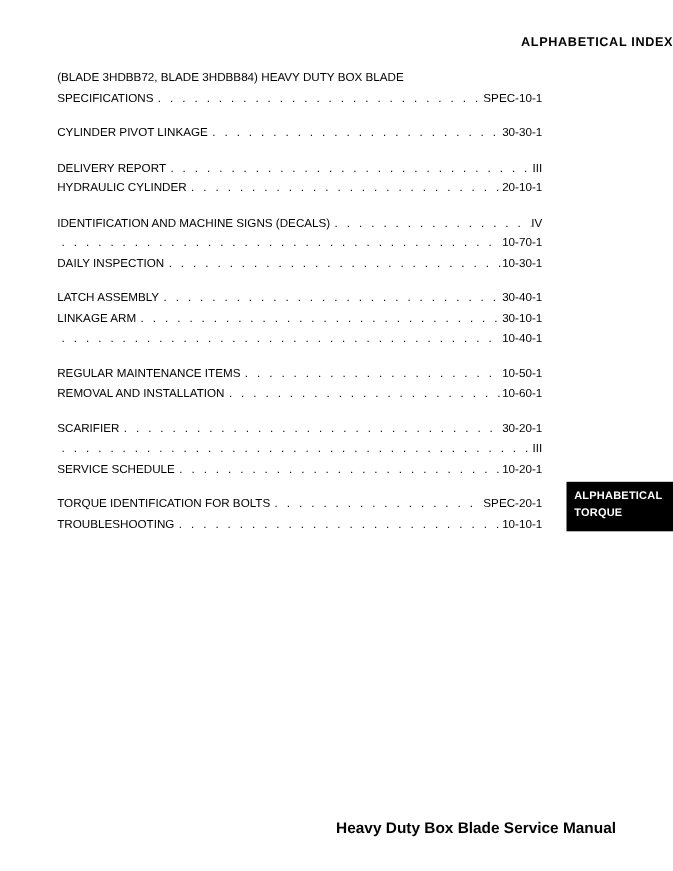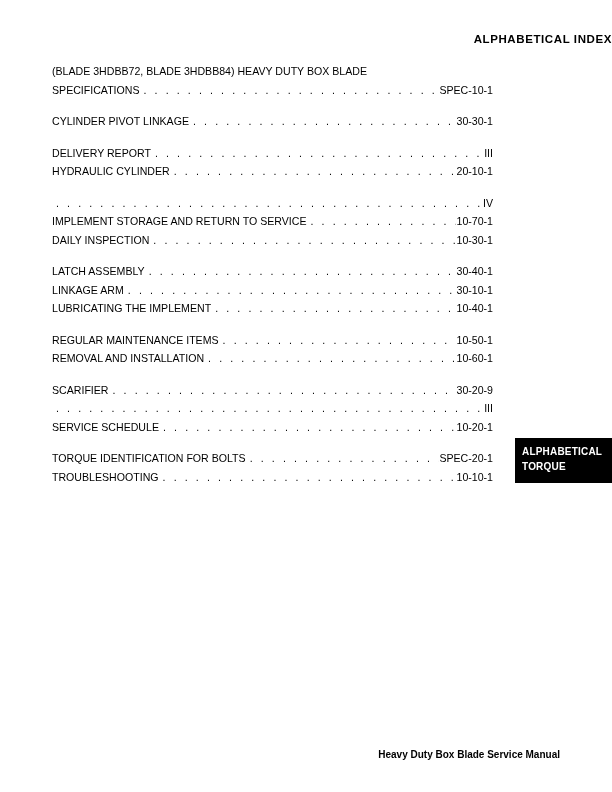--- a/index.html
+++ b/index.html
@@ -91,21 +91,21 @@
     font-weight: bold;
     line-height: 15px;
     padding: 6px 0 0 7px;
     box-sizing: border-box;
     letter-spacing: 0.2px;
   }
   .footer {
     position: absolute;
     right: 52px;
     bottom: 32px;
-    font-size: 10px;
+    font-size: 14px;
     font-weight: bold;
     text-align: right;
   }
 </style>
 </head>
 <body>
 
 <div class="page">
 
   <div class="page-title">ALPHABETICAL INDEX</div>
@@ -139,25 +139,25 @@
       </div>
       <div class="entry">
         <span class="label">HYDRAULIC CYLINDER</span>
         <span class="leader">. . . . . . . . . . . . . . . . . . . . . . . . . . . . . . . . . . . . . . . . . . . . . . . . . . . . . . . . . . . . . . . . . . . . . . . . . . . . . . . . . . . . . . . . . . . . . . . . . . . . . . . . . . . . . . . . . .</span>
         <span class="page-ref">20-10-1</span>
       </div>
     </div>
 
     <div class="group">
       <div class="entry">
+        <span class="label">IDENTIFICATION AND MACHINE SIGNS (DECALS)</span>
         <span class="leader">. . . . . . . . . . . . . . . . . . . . . . . . . . . . . . . . . . . . . . . . . . . . . . . . . . . . . . . . . . . . . . . . . . . . . . . . . . . . . . . . . . . . . . . . . . . . . . . . . . . . . . . . . . . . . . . . . .</span>
         <span class="page-ref">IV</span>
       </div>
       <div class="entry">
-        <span class="label">IMPLEMENT STORAGE AND RETURN TO SERVICE</span>
         <span class="leader">. . . . . . . . . . . . . . . . . . . . . . . . . . . . . . . . . . . . . . . . . . . . . . . . . . . . . . . . . . . . . . . . . . . . . . . . . . . . . . . . . . . . . . . . . . . . . . . . . . . . . . . . . . . . . . . . . .</span>
         <span class="page-ref">10-70-1</span>
       </div>
       <div class="entry">
         <span class="label">DAILY INSPECTION</span>
         <span class="leader">. . . . . . . . . . . . . . . . . . . . . . . . . . . . . . . . . . . . . . . . . . . . . . . . . . . . . . . . . . . . . . . . . . . . . . . . . . . . . . . . . . . . . . . . . . . . . . . . . . . . . . . . . . . . . . . . . .</span>
         <span class="page-ref">10-30-1</span>
       </div>
     </div>
 
@@ -166,21 +166,20 @@
         <span class="label">LATCH ASSEMBLY</span>
         <span class="leader">. . . . . . . . . . . . . . . . . . . . . . . . . . . . . . . . . . . . . . . . . . . . . . . . . . . . . . . . . . . . . . . . . . . . . . . . . . . . . . . . . . . . . . . . . . . . . . . . . . . . . . . . . . . . . . . . . .</span>
         <span class="page-ref">30-40-1</span>
       </div>
       <div class="entry">
         <span class="label">LINKAGE ARM</span>
         <span class="leader">. . . . . . . . . . . . . . . . . . . . . . . . . . . . . . . . . . . . . . . . . . . . . . . . . . . . . . . . . . . . . . . . . . . . . . . . . . . . . . . . . . . . . . . . . . . . . . . . . . . . . . . . . . . . . . . . . .</span>
         <span class="page-ref">30-10-1</span>
       </div>
       <div class="entry">
-        <span class="label">LUBRICATING THE IMPLEMENT</span>
         <span class="leader">. . . . . . . . . . . . . . . . . . . . . . . . . . . . . . . . . . . . . . . . . . . . . . . . . . . . . . . . . . . . . . . . . . . . . . . . . . . . . . . . . . . . . . . . . . . . . . . . . . . . . . . . . . . . . . . . . .</span>
         <span class="page-ref">10-40-1</span>
       </div>
     </div>
 
     <div class="group">
       <div class="entry">
         <span class="label">REGULAR MAINTENANCE ITEMS</span>
         <span class="leader">. . . . . . . . . . . . . . . . . . . . . . . . . . . . . . . . . . . . . . . . . . . . . . . . . . . . . . . . . . . . . . . . . . . . . . . . . . . . . . . . . . . . . . . . . . . . . . . . . . . . . . . . . . . . . . . . . .</span>
         <span class="page-ref">10-50-1</span>
@@ -189,21 +188,21 @@
         <span class="label">REMOVAL AND INSTALLATION</span>
         <span class="leader">. . . . . . . . . . . . . . . . . . . . . . . . . . . . . . . . . . . . . . . . . . . . . . . . . . . . . . . . . . . . . . . . . . . . . . . . . . . . . . . . . . . . . . . . . . . . . . . . . . . . . . . . . . . . . . . . . .</span>
         <span class="page-ref">10-60-1</span>
       </div>
     </div>
 
     <div class="group">
       <div class="entry">
         <span class="label">SCARIFIER</span>
         <span class="leader">. . . . . . . . . . . . . . . . . . . . . . . . . . . . . . . . . . . . . . . . . . . . . . . . . . . . . . . . . . . . . . . . . . . . . . . . . . . . . . . . . . . . . . . . . . . . . . . . . . . . . . . . . . . . . . . . . .</span>
-        <span class="page-ref">30-20-9</span>
+        <span class="page-ref">30-20-1</span>
       </div>
       <div class="entry">
         <span class="leader">. . . . . . . . . . . . . . . . . . . . . . . . . . . . . . . . . . . . . . . . . . . . . . . . . . . . . . . . . . . . . . . . . . . . . . . . . . . . . . . . . . . . . . . . . . . . . . . . . . . . . . . . . . . . . . . . . .</span>
         <span class="page-ref">III</span>
       </div>
       <div class="entry">
         <span class="label">SERVICE SCHEDULE</span>
         <span class="leader">. . . . . . . . . . . . . . . . . . . . . . . . . . . . . . . . . . . . . . . . . . . . . . . . . . . . . . . . . . . . . . . . . . . . . . . . . . . . . . . . . . . . . . . . . . . . . . . . . . . . . . . . . . . . . . . . . .</span>
         <span class="page-ref">10-20-1</span>
       </div>

